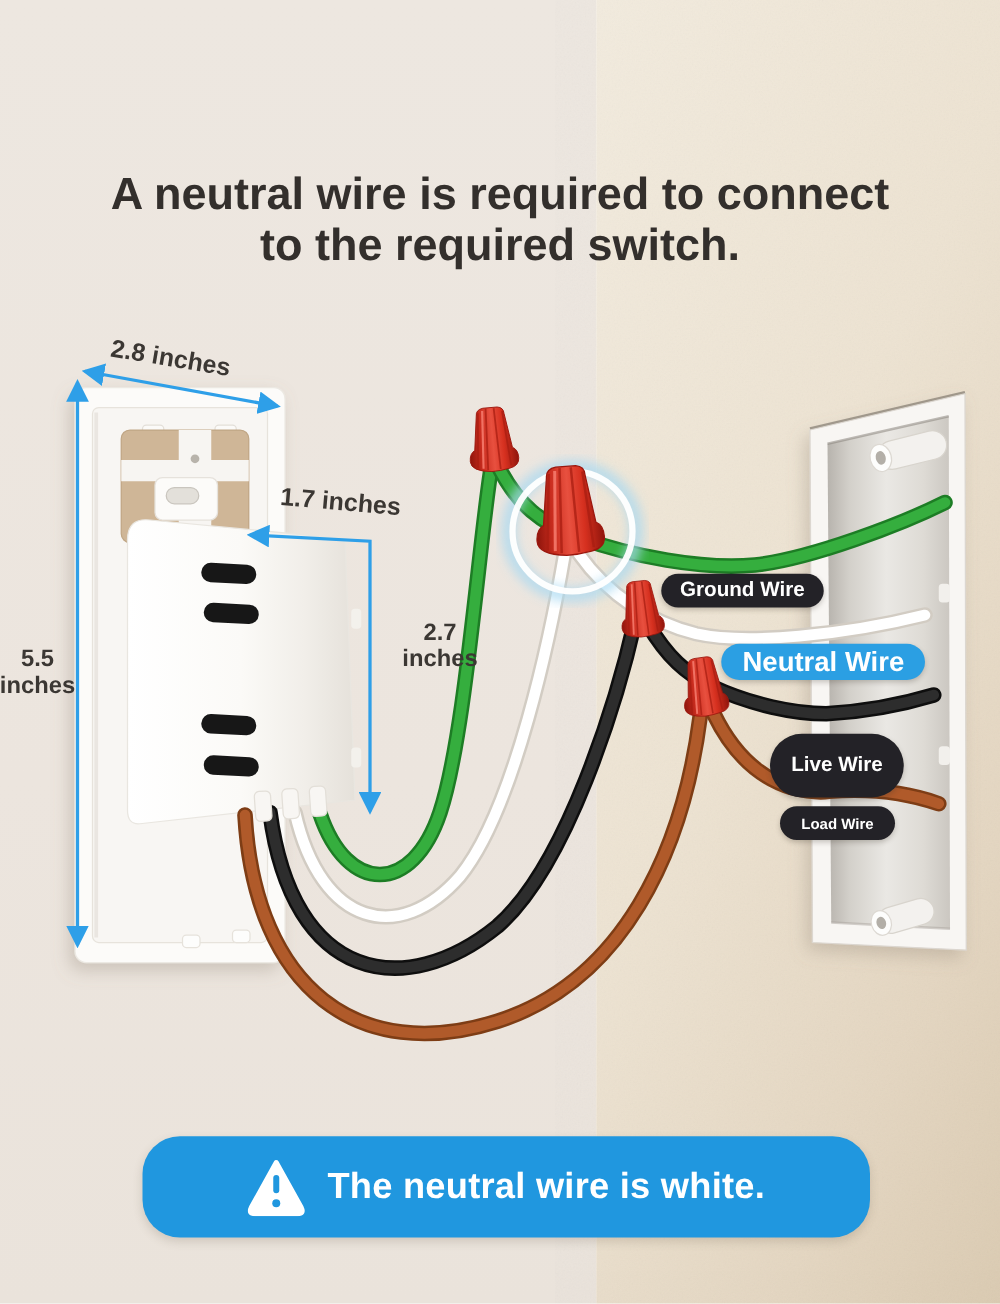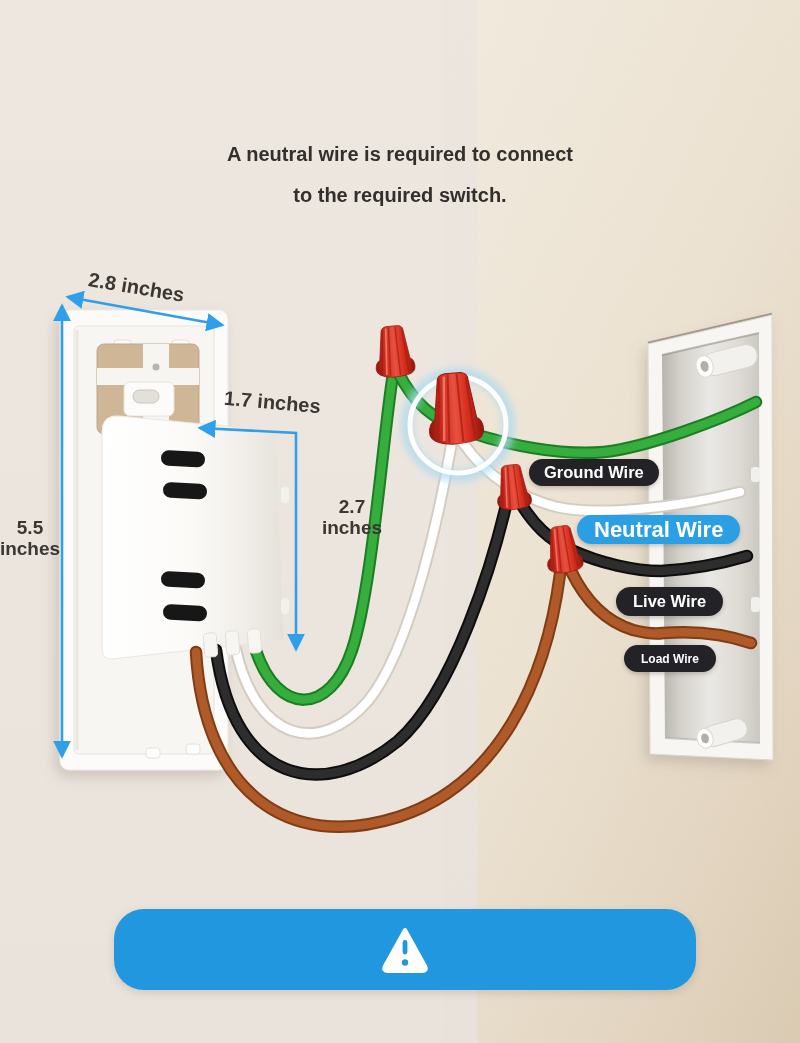--- a/index.html
+++ b/index.html
@@ -10,37 +10,37 @@
            background:linear-gradient(180deg,#EDE7E0 0%,#ECE5DE 60%,#EAE3DB 100%);}
   .bg-right{position:absolute;left:477px;top:0;width:323px;height:1043px;
             background:linear-gradient(115deg,#F2EBDE 0%,#EDE3D2 45%,#E4D6C1 78%,#DBCBB2 100%);}
   svg.diagram{position:absolute;left:0;top:0;}
 
   .title-row{position:absolute;left:0;top:56px;width:800px;display:flex;
              justify-content:center;align-items:flex-start;gap:24px;}
   .title-bar{width:11px;height:39px;margin-top:5px;border-radius:4px;background:#2196E0;}
   .page-title{font-size:50px;font-weight:700;color:#2196E0;letter-spacing:.5px;line-height:1;}
   .subtitle{position:absolute;left:0;top:134px;width:800px;text-align:center;
-            font-size:20px;line-height:41px;font-weight:600;color:#332F2C;}
+            font-size:36px;line-height:41px;font-weight:600;color:#332F2C;}
 
   .dim{position:absolute;color:#3B3733;font-weight:700;font-size:20px;white-space:nowrap;}
   .dim-28{left:88px;top:276px;transform:rotate(9.5deg);}
   .dim-17{left:224px;top:391px;transform:rotate(5deg);}
   .dim-2col{width:64px;text-align:center;font-size:19px;line-height:21px;white-space:normal;}
   .dim-27{left:320px;top:496px;}
   .dim-47{left:-1px;top:517px;width:62px;}
 
   .pill{position:absolute;display:flex;align-items:center;justify-content:center;
         border-radius:999px;color:#fff;font-weight:700;white-space:nowrap;
         box-shadow:0 2px 4px rgba(60,50,40,.25);margin-top:22px;}
   .pill.dark{background:#232227;}
   .pill.blue{background:#2B9FE3;}
   .pill-ground{left:529px;top:437px;height:27px;padding:0 15px;font-size:16.5px;}
   .pill-neutral{left:577px;top:493px;height:29px;padding:0 17px;font-size:22px;}
-  .pill-live{left:616px;top:565px;height:27px;padding:1px 17px;font-size:16.5px;}
+  .pill-live{left:616px;top:565px;height:27px;padding:12px 17px;font-size:16.5px;}
   .pill-load{left:624px;top:623px;height:27px;padding:0 17px;font-size:12px;}
 
   .banner{position:absolute;left:114px;top:909px;width:582px;height:81px;border-radius:30px;
           background:#2097DF;display:flex;align-items:center;justify-content:center;gap:18px;
           box-shadow:0 3px 8px rgba(90,75,60,.18);}
   .banner-text{color:#fff;font-weight:700;font-size:29px;letter-spacing:.2px;}
   .warn-icon{width:46px;height:46px;flex:0 0 46px;}
 </style>
 </head>
 <body>
@@ -216,15 +216,16 @@
   <div class="pill blue pill-neutral">Neutral Wire</div>
   <div class="pill dark pill-live">Live Wire</div>
   <div class="pill dark pill-load">Load Wire</div>
 
   <div class="banner">
     <svg class="warn-icon" viewBox="0 0 46 46">
       <path d="M23,3 L43,39 Q45.5,44 40,44 L6,44 Q0.5,44 3,39 Z" fill="#ffffff" stroke="#ffffff" stroke-width="4" stroke-linejoin="round"></path>
       <rect x="20.6" y="13" width="4.8" height="14.5" rx="2.4" fill="#2097DF"></rect>
       <circle cx="23" cy="35.5" r="3.2" fill="#2097DF"></circle>
     </svg>
+    <div class="banner-text">The neutral wire is white.</div>
   </div>
 
 </div>
 
 </body></html>

